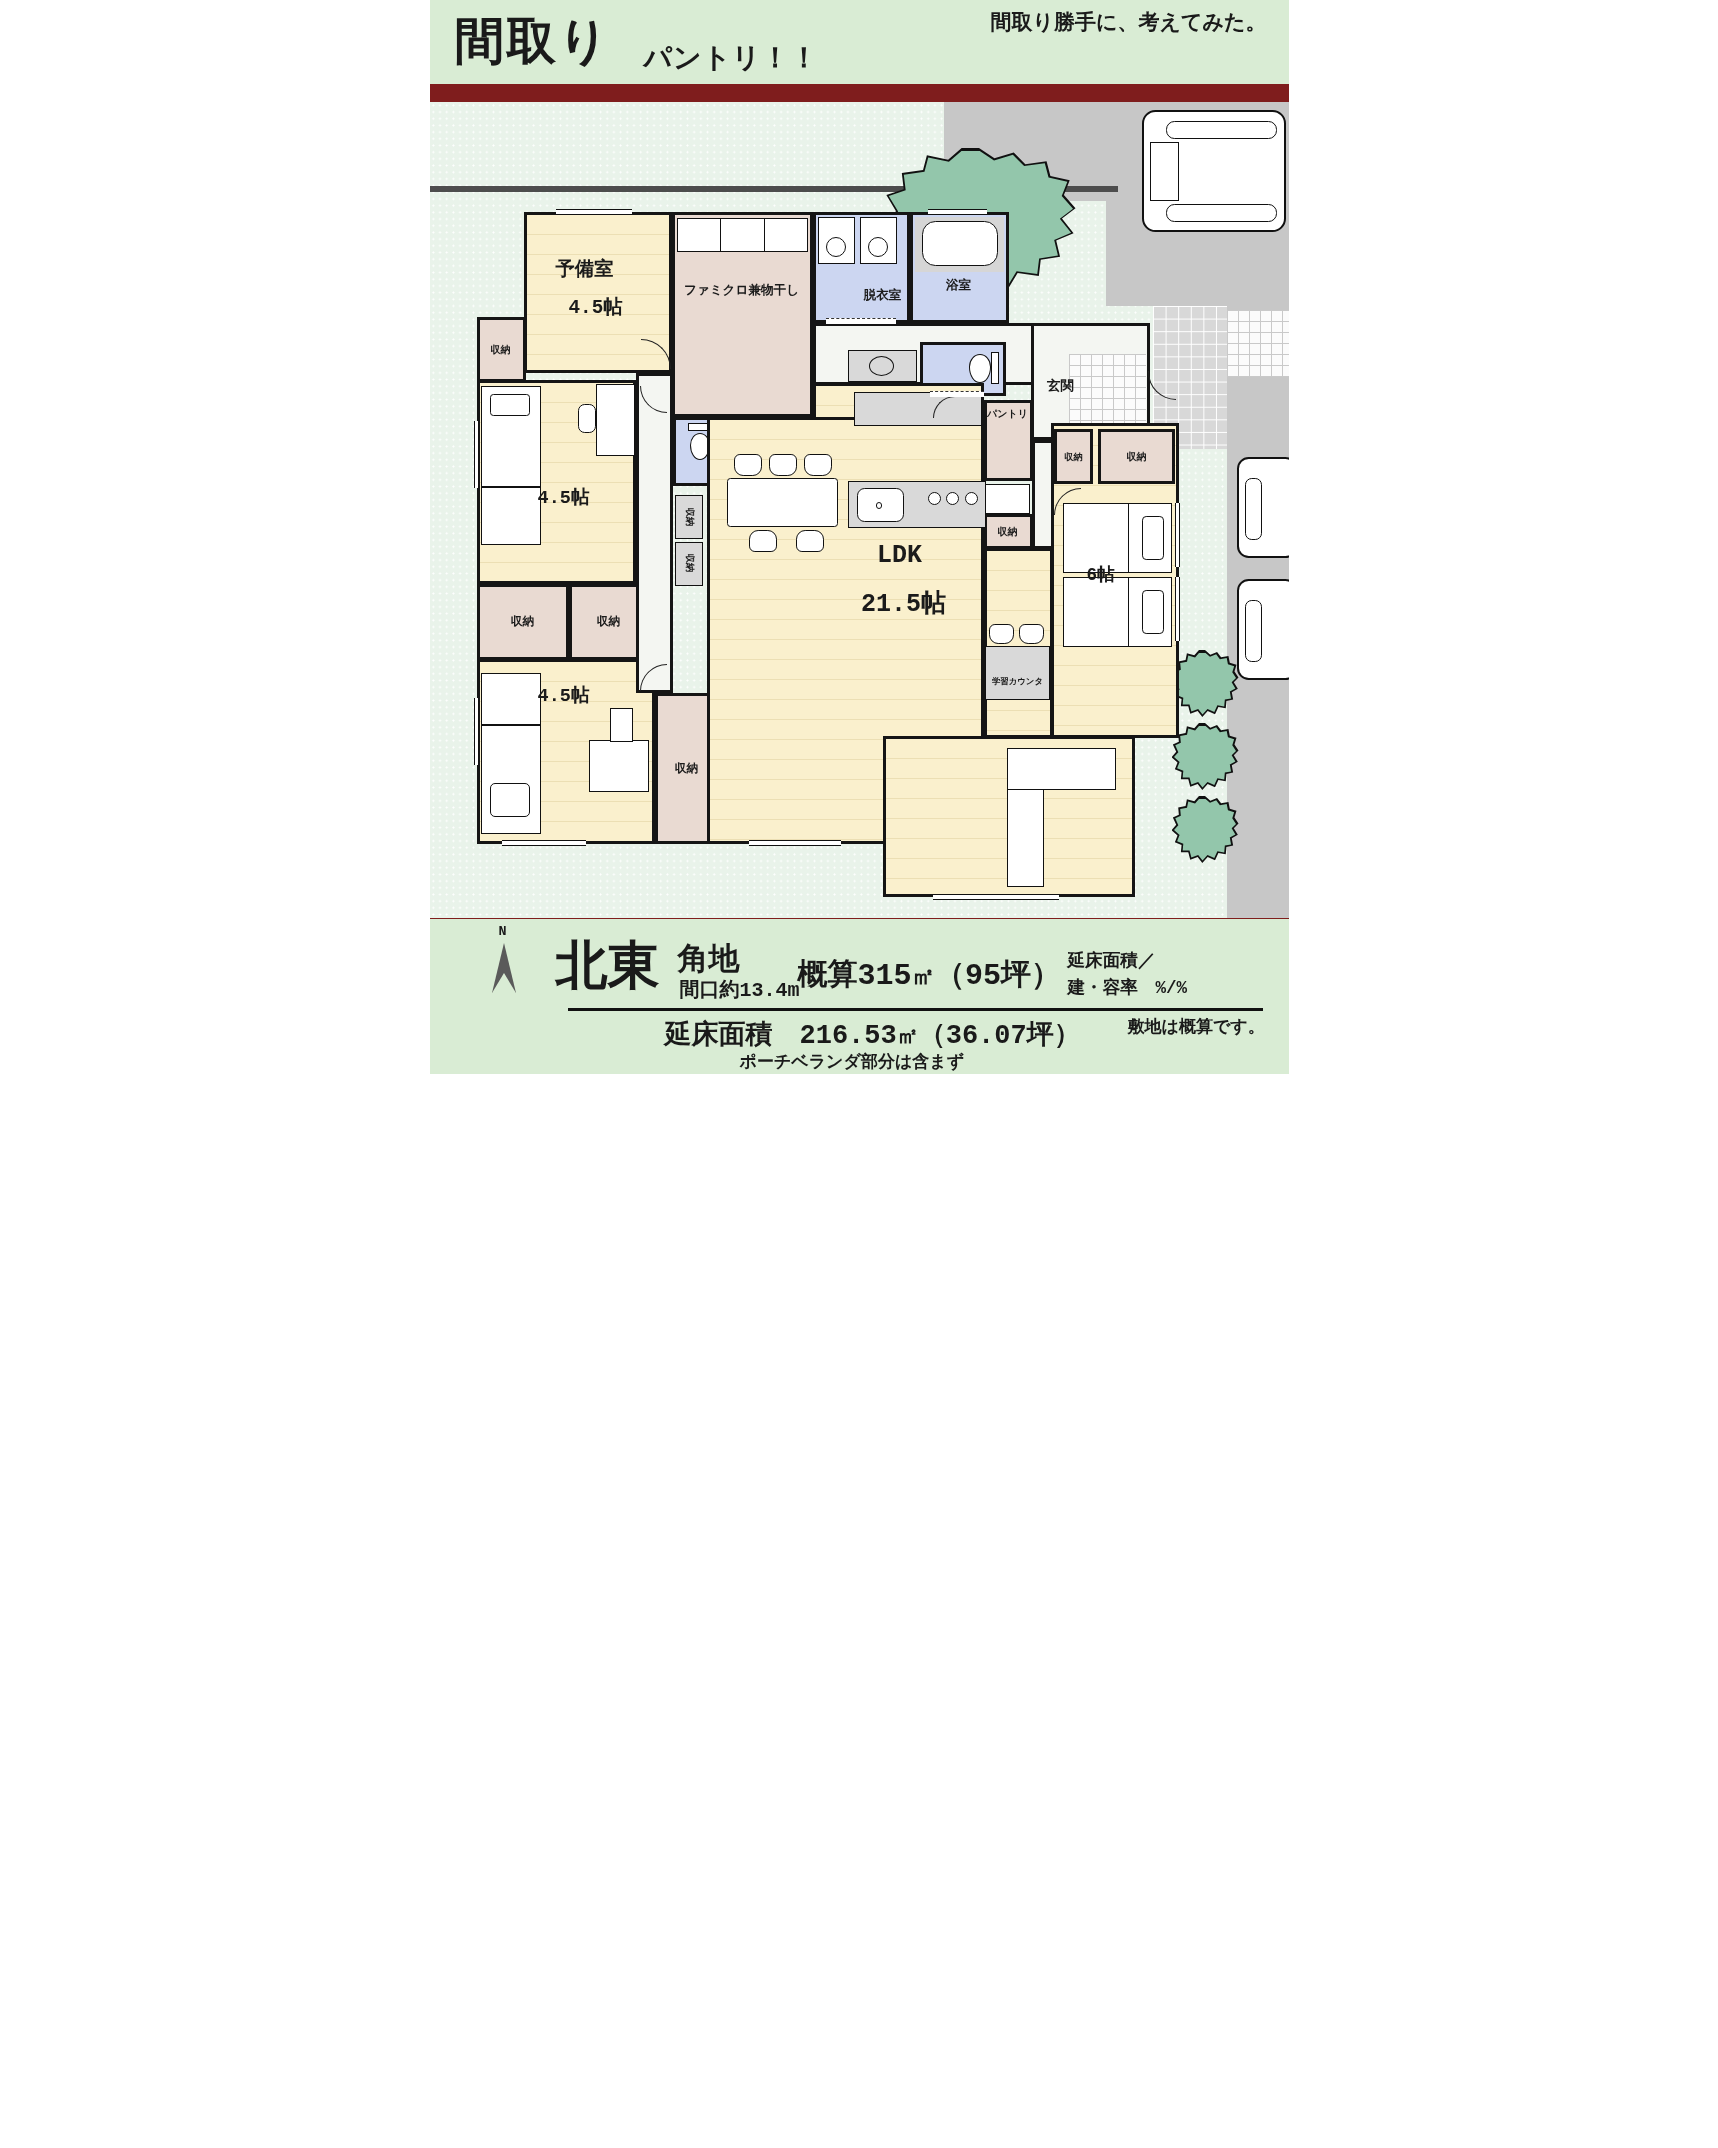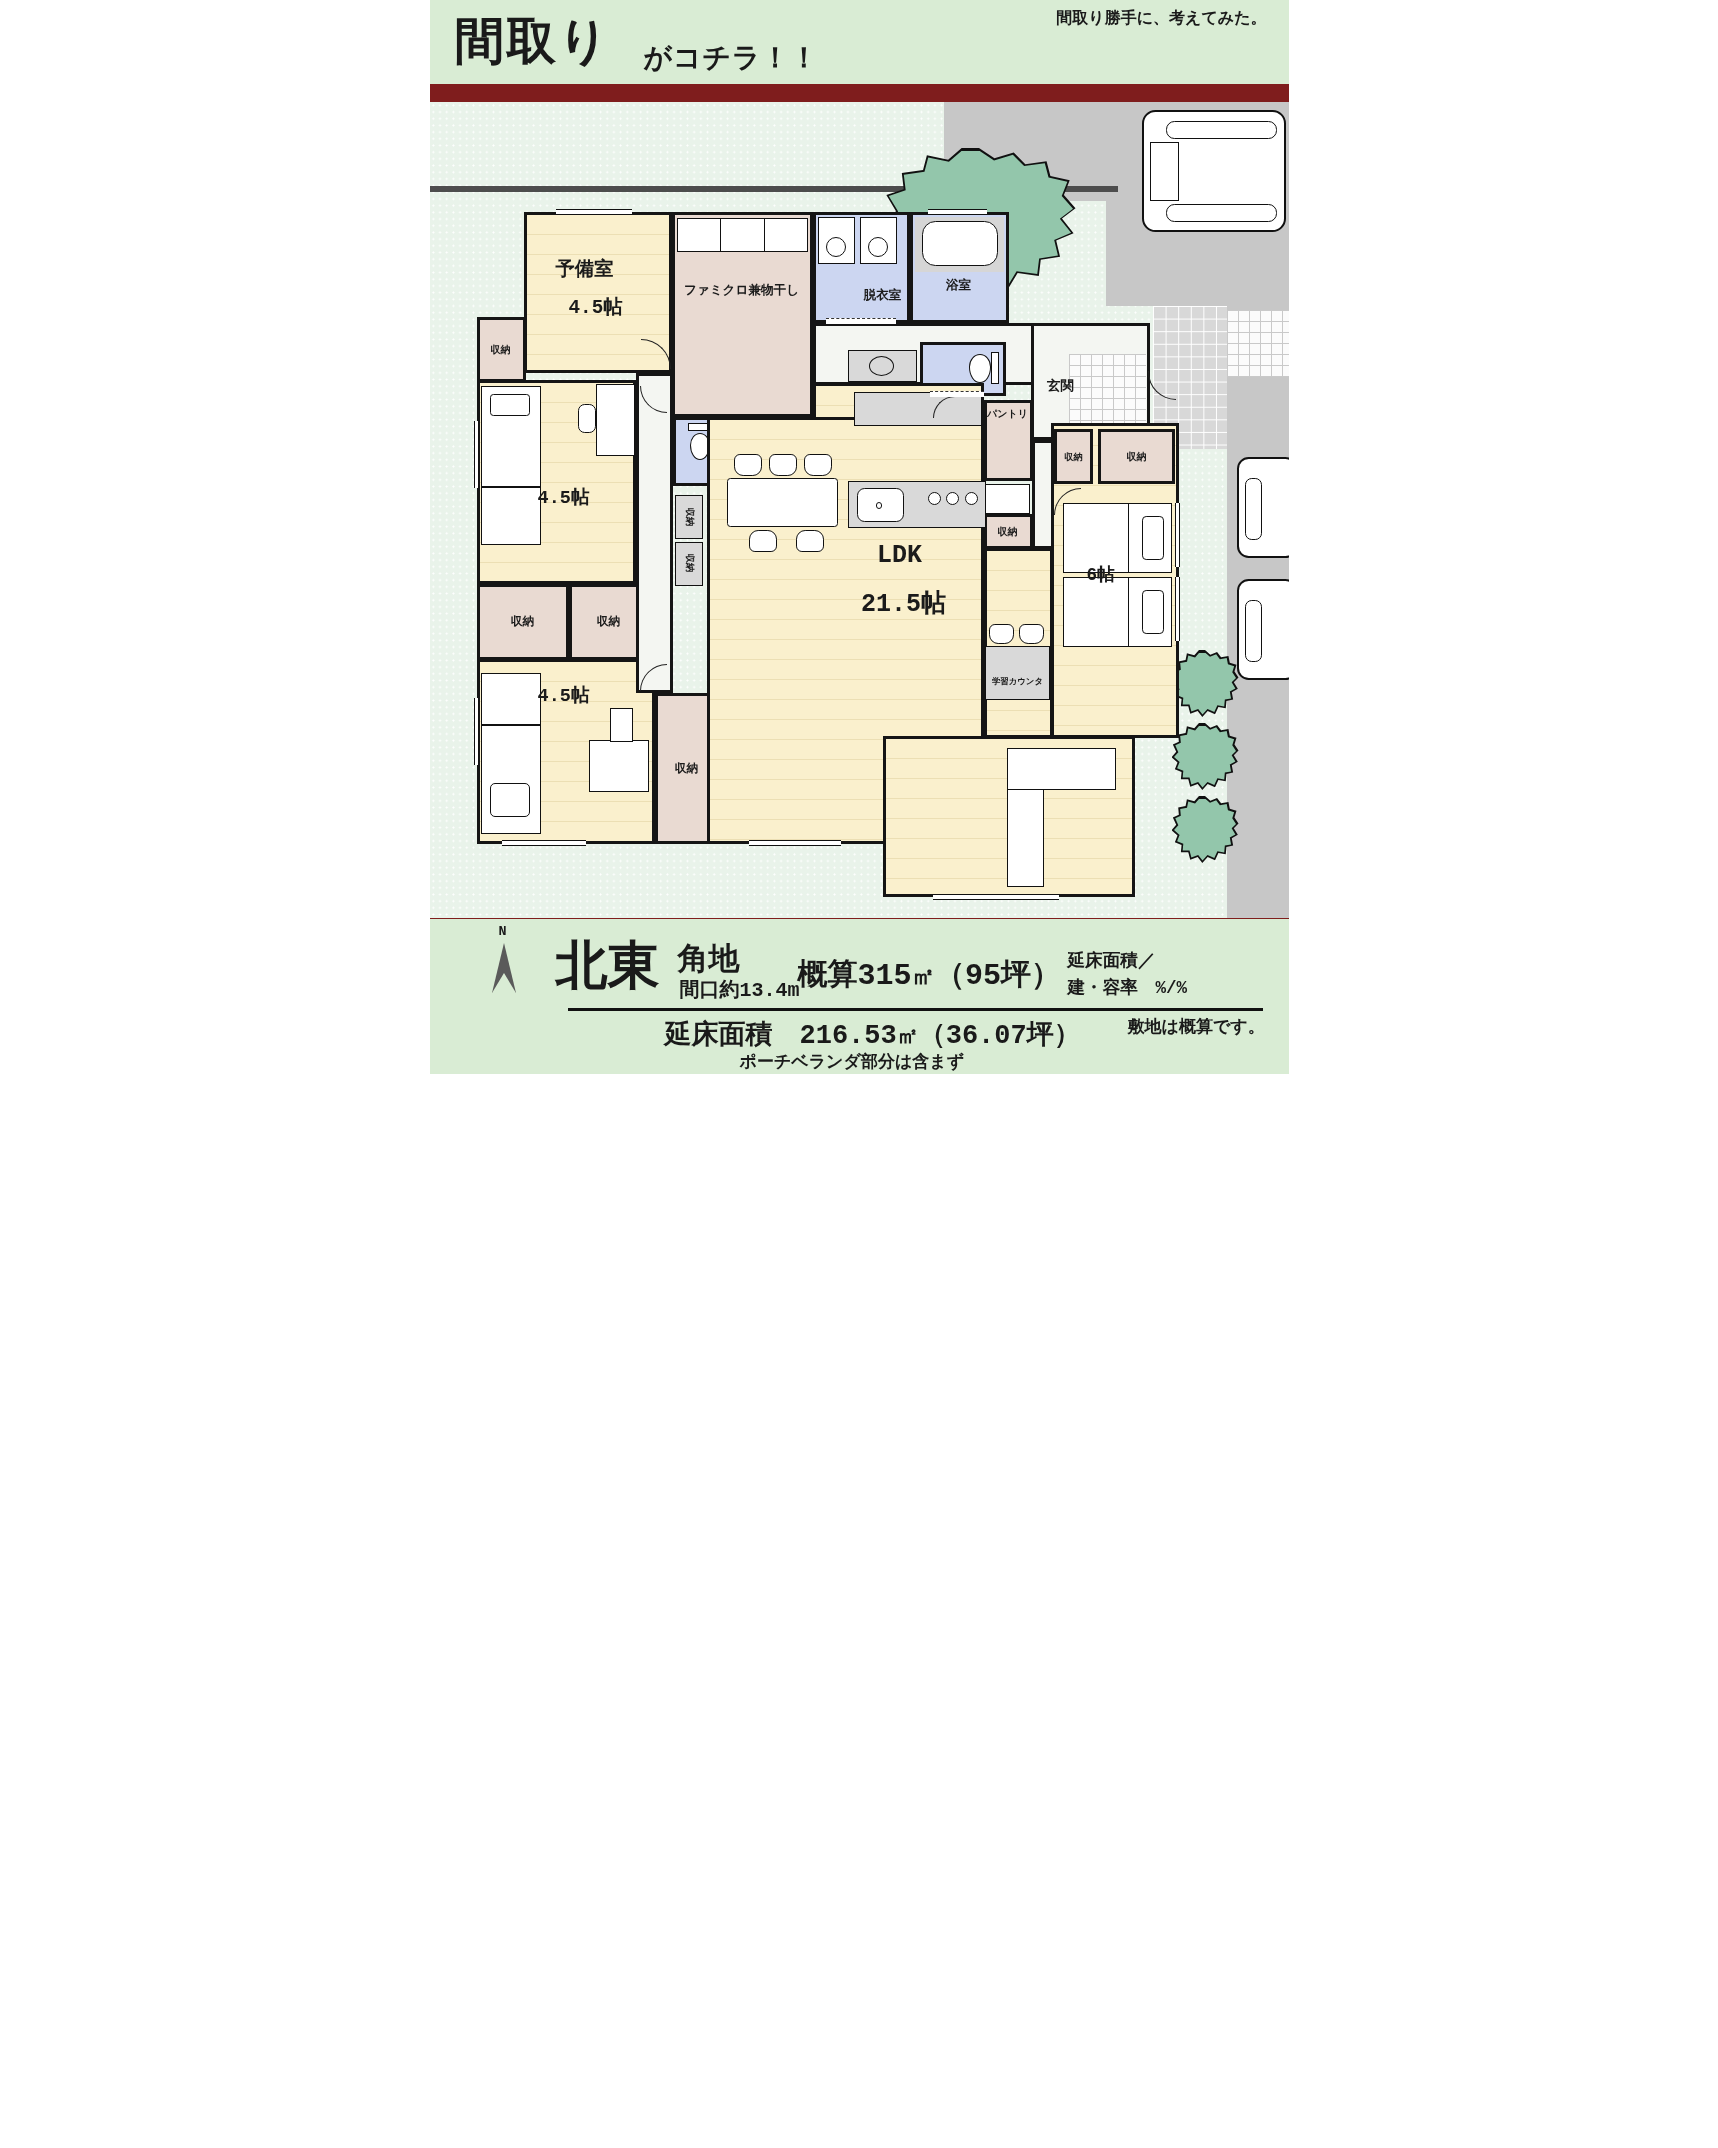--- a/index.html
+++ b/index.html
@@ -3,21 +3,21 @@
 <meta charset="utf-8">
 <style>
   html,body{margin:0;padding:0;background:#ffffff;}
   .page{position:relative;width:859px;height:1074px;margin:0 auto;background:#7f1d1d;overflow:hidden;
         font-family:Liberation Mono, monospace;color:#1a1a1a;}
   .abs{position:absolute;box-sizing:border-box;}
   
   .band{background:#d9ecd4;}
   .title-main{font-size:50px;font-weight:900;letter-spacing:1.7px;}
   .title-sub{font-size:28px;font-weight:800;letter-spacing:0.8px;}
-  .tagline{font-size:16px;font-weight:700;}
+  .tagline{font-size:21px;font-weight:700;}
   
   .site{background-color:#e9f3ea;background-image:radial-gradient(#ffffff 0.8px,transparent 1.2px);background-size:6.7px 6.7px;overflow:hidden;}
   .gray{background:#c7c7c7;}
   .tile-w{background:#fbfbfb;background-image:linear-gradient(#c9c9c9 0.8px,transparent 0.8px),linear-gradient(90deg,#c9c9c9 0.8px,transparent 0.8px);background-size:11px 11px;}
   .tile-g{background:#d8d8d8;background-image:linear-gradient(#ffffff 0.8px,transparent 0.8px),linear-gradient(90deg,#ffffff 0.8px,transparent 0.8px);background-size:12.6px 12.6px;}
   
   .room{position:absolute;box-sizing:border-box;border:3.4px solid #151515;}
   .cream{background-color:#faf0cd;background-image:repeating-linear-gradient(180deg,transparent 0 19.3px,#ecdfb4 19.3px 20px);}
   .pink{background:#e9dad2;}
   .blue{background:#ccd6f1;}
@@ -41,21 +41,21 @@
   .tri{position:absolute;width:0;height:0;border-left:12.6px solid transparent;border-right:12.6px solid transparent;border-bottom:50px solid #5a5a5a;}
   .tri-notch{position:absolute;width:0;height:0;border-left:12.6px solid transparent;border-right:12.6px solid transparent;border-bottom:20px solid #d9ecd4;}
 </style>
 </head>
 <body>
 
 <div class="page">
 
   <div class="abs band" style="left:0;top:0;width:859px;height:84px;">
     <span class="abs title-main" style="left:25px;top:8.4px;">間取り</span>
-    <span class="abs title-sub" style="left:214px;top:39px;">がコチラ！！</span>
+    <span class="abs title-sub" style="left:214px;top:39px;">パントリ！！</span>
     <span class="abs tagline" style="right:22px;top:8.4px;">間取り勝手に、考えてみた。</span>
   </div>
 
   <div class="abs site" style="left:0;top:102px;width:859px;height:816px;">
 
     <div class="abs gray" style="left:514px;top:0;width:346px;height:99px;"></div>
     <div class="abs gray" style="left:676px;top:99px;width:183px;height:105px;"></div>
     <div class="abs gray" style="left:797px;top:204px;width:62px;height:613px;"></div>
     <div class="abs tile-g" style="left:723px;top:204px;width:74px;height:143px;"></div>
     <div class="abs tile-w" style="left:797px;top:208px;width:62px;height:67px;"></div>

